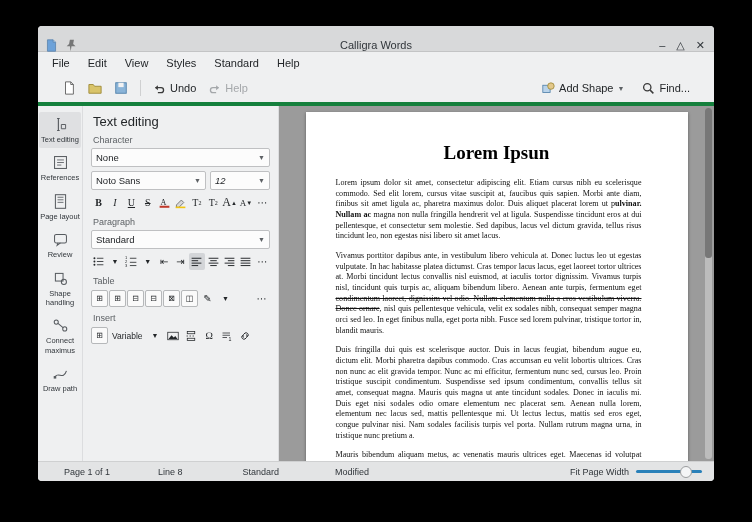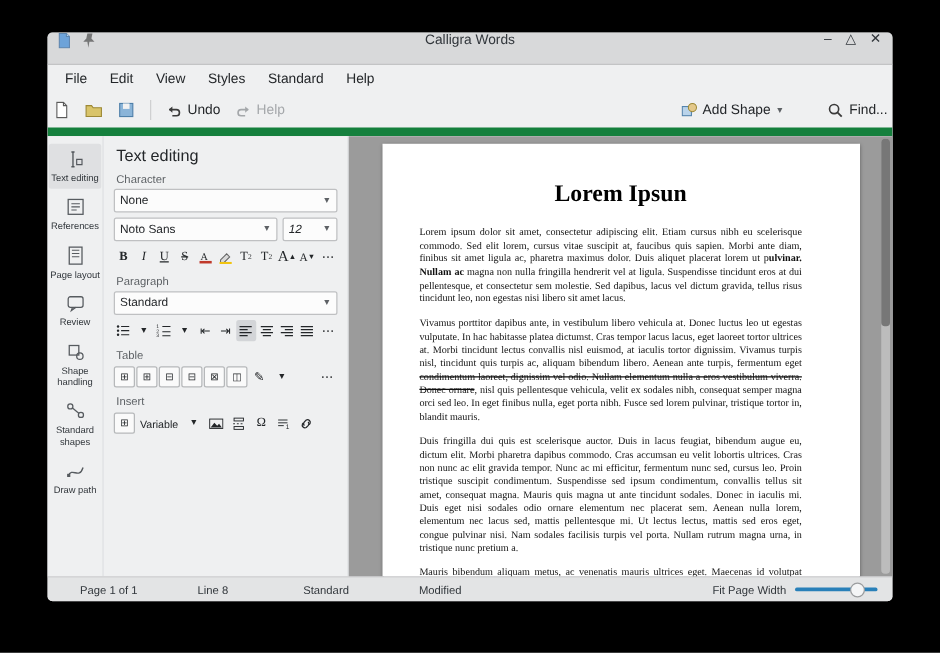--- a/index.html
+++ b/index.html
@@ -23,21 +23,21 @@
     overflow: hidden;
     display: flex;
     flex-direction: column;
   }
   
   .titlebar {
     height: 25px;
     background: #d8d9da;
     border-bottom: 1px solid #c3c4c5;
     display: flex;
-    align-items: flex-start;
+    align-items: flex-end;
     position: relative;
     flex: 0 0 auto;
   }
   .titlebar-left {
     display: flex;
     align-items: center;
     gap: 7px;
     padding-left: 7px;
   }
   .tb-icon {
@@ -78,24 +78,24 @@
     font-size: 11px;
     color: #232629;
     padding: 3px 8px;
     border-radius: 2px;
   }
   
   .toolbar {
     height: 28px;
     display: flex;
     align-items: center;
-    padding: 0 0;
+    padding: 0 20px;
     gap: 4px;
     background: #eff0f1;
-    border-bottom: 7px solid #15803d;
+    border-bottom: 4px solid #15803d;
     flex: 0 0 auto;
   }
   .tbtn {
     display: flex;
     align-items: center;
     gap: 4px;
     font-size: 11px;
     color: #232629;
     padding: 2px 4px;
     border-radius: 2px;
@@ -104,21 +104,21 @@
   .tsep {
     width: 1px;
     height: 16px;
     background: #cfd0d1;
     margin: 0 4px;
   }
   .toolbar-right {
     margin-left: auto;
     display: flex;
     align-items: center;
-    gap: 27px;
+    gap: 10px;
   }
   
   .body {
     flex: 1 1 auto;
     display: flex;
     min-height: 0;
     background: #eff0f1;
   }
   
   .rail {
@@ -443,21 +443,21 @@
         <span>Shape handling</span>
       </div>
       <div class="rail-item">
         <span class="rail-icon">
           <svg width="17" height="17" viewBox="0 0 20 20">
               <circle cx="5" cy="6" r="2.4" fill="none" stroke="#31363b" stroke-width="1.2"></circle>
               <circle cx="15" cy="14" r="2.4" fill="none" stroke="#31363b" stroke-width="1.2"></circle>
               <path d="M7 7.5l6 5" stroke="#31363b" stroke-width="1.2"></path>
             </svg>
         </span>
-        <span>Standard shapes</span>
+        <span>Connect maximus</span>
       </div>
       <div class="rail-item">
         <span class="rail-icon">
           <svg width="17" height="17" viewBox="0 0 20 20">
               <path d="M3 15c4-9 10 4 14-8" fill="none" stroke="#31363b" stroke-width="1.3"></path>
               <rect x="2" y="13" width="3" height="3" fill="#31363b"></rect>
             </svg>
         </span>
         <span>Draw path</span>
       </div>
@@ -469,21 +469,21 @@
       <div class="sec-label">Character</div>
       <div class="combo">
         <span>None</span>
         <span class="caret">▼</span>
       </div>
       <div class="row" style="margin-top:4px;">
         <div class="combo" style="flex:1 1 auto;">
           <span>Noto Sans</span>
           <span class="caret">▼</span>
         </div>
-        <div class="combo" style="width:44px;font-style:italic;">
+        <div class="combo" style="width:60px;font-style:italic;">
           <span>12</span>
           <span class="caret">▼</span>
         </div>
       </div>
       <div class="btn-row">
         <span class="ibtn" style="font-weight:bold;font-family:'Liberation Serif',serif;">B</span>
         <span class="ibtn" style="font-style:italic;font-family:'Liberation Serif',serif;">I</span>
         <span class="ibtn" style="text-decoration:underline;font-family:'Liberation Serif',serif;">U</span>
         <span class="ibtn" style="text-decoration:line-through;font-family:'Liberation Serif',serif;">S</span>
         <span class="ibtn">

